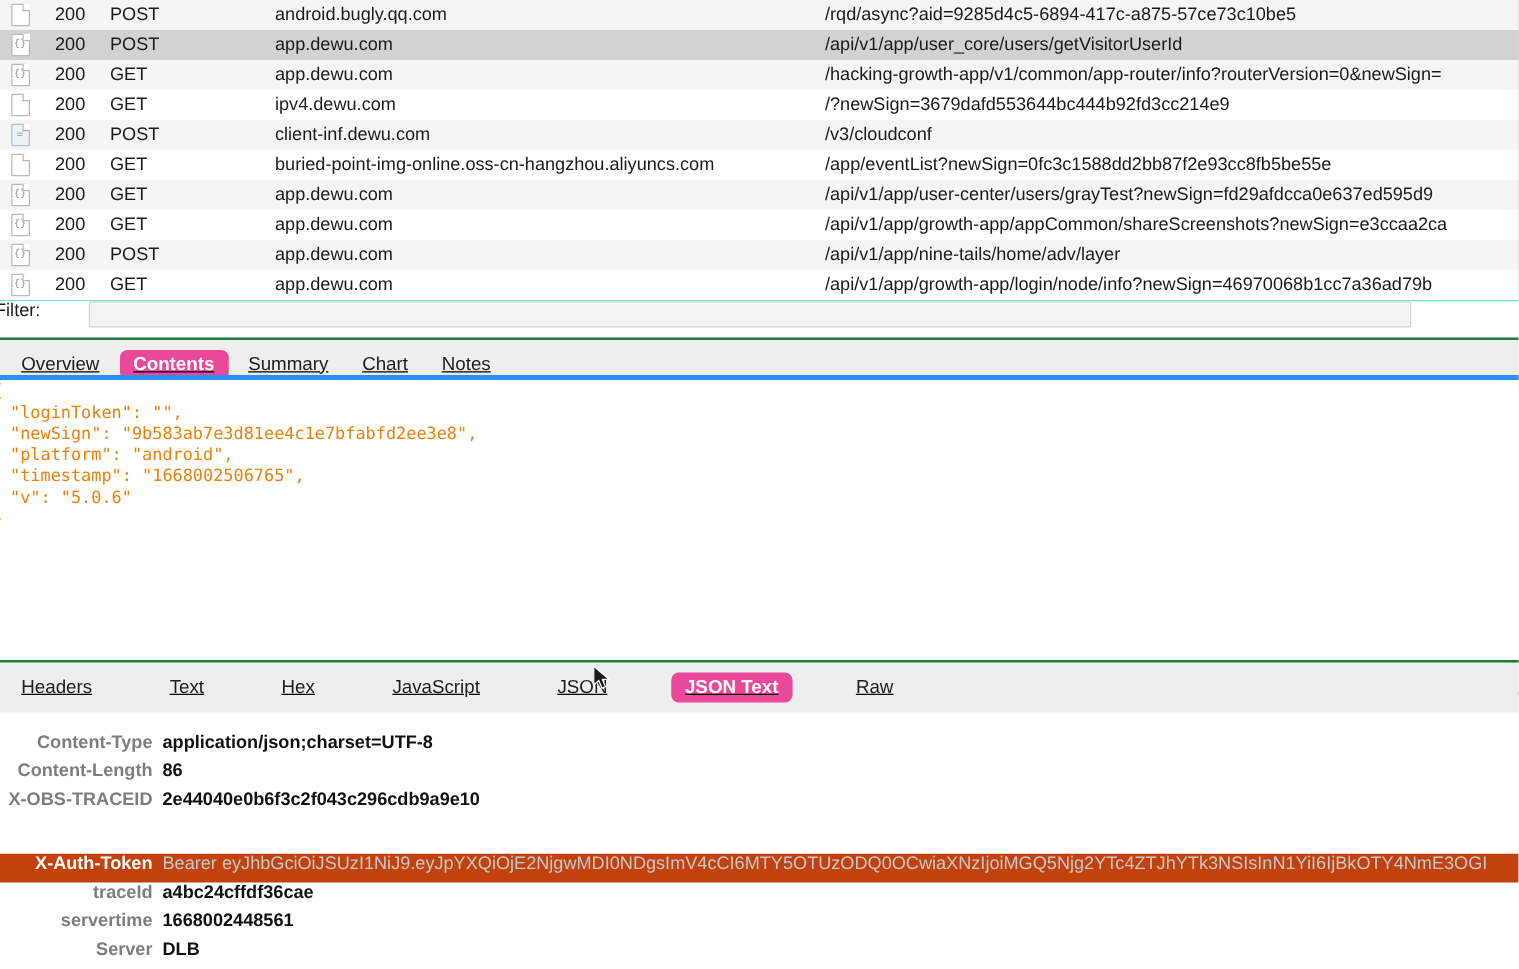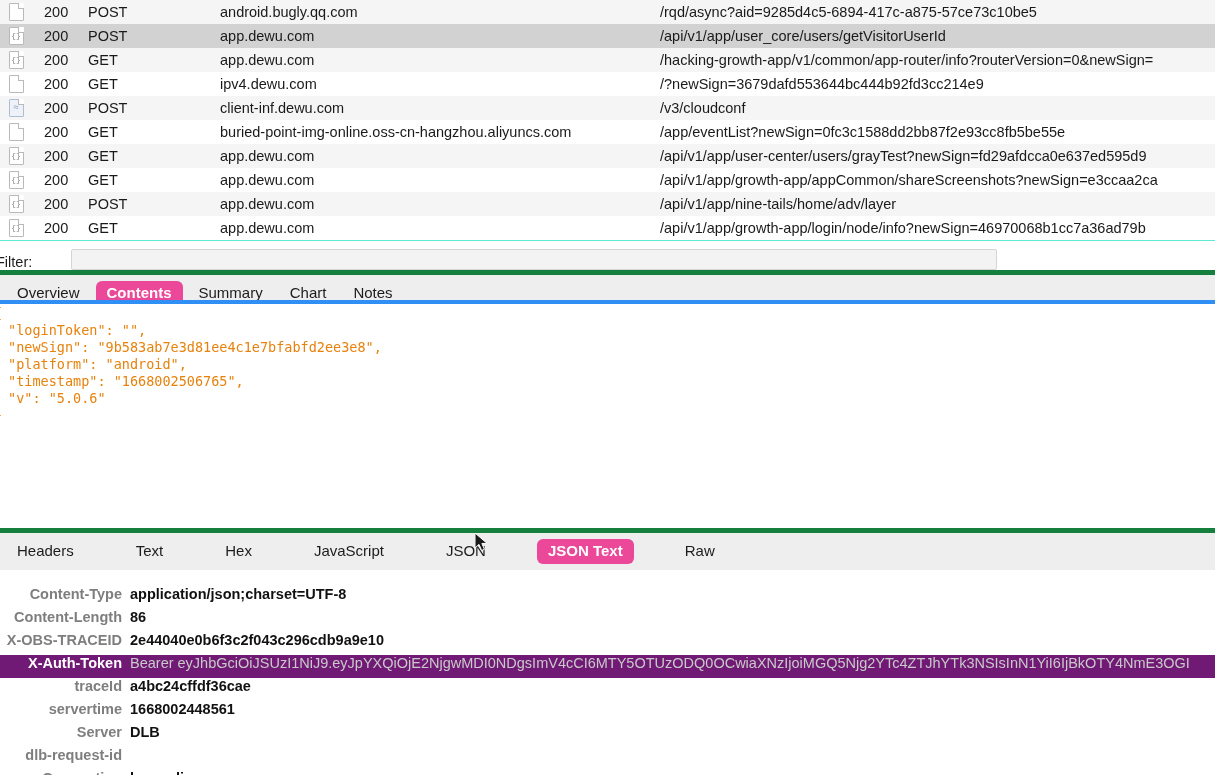--- a/index.html
+++ b/index.html
@@ -57,45 +57,46 @@
   .doc-ico.blank { color: transparent; }
   .doc-ico.img { background: #eef2f8; border-color: #aebdd4; color: #7d93b5; font-size: 9px; }
 
   .cell-status { width: 56px; min-width: 56px; padding-left: 12px; }
   .cell-method { width: 132px; min-width: 132px; }
   .cell-host   { width: 440px; min-width: 440px; overflow: hidden; }
   .cell-path   { flex: 1; overflow: hidden; }
 
   
   .filter-bar {
-    position: absolute; left: 0; top: 241px; width: 997px; height: 29px;
-    background: #ffffff;
-    display: flex; align-items: flex-end; gap: 27px;
+    position: absolute; left: 0; top: 241px; width: 1129px; height: 29px;
+    background: #ffffff;
+    display: flex; align-items: flex-start; gap: 27px;
   }
   .filter-label {
     font-size: 14.5px; color: #1c1c1c;
     margin-left: -4px; width: 48px;
   }
   .filter-input {
     flex: 1; height: 21px; margin-right: 0;
     background: #f3f3f3;
     border: 1px solid #d4d4d4;
     border-radius: 2px;
     font-size: 13px; padding: 0 5px;
     color: #222;
     outline: none;
   }
 
   
   .tabstrip {
     position: absolute; left: 0; width: 1215px; height: 42px;
     background: #eeeeee;
-    border-top: 5px solid #15803d;
+    border-top: 2px solid #15803d;
     display: flex; align-items: center;
     padding-left: 6px;
+    text-decoration: underline;
   }
   .tabstrip.top { top: 270px; }
   .tabstrip.bottom { top: 528px; gap: 35px; }
   .tab {
     font-size: 15px; color: #1c1c1c;
     padding: 3px 11px;
     border-radius: 6px;
     margin-right: 5px;
     line-height: 1.25;
     cursor: default;
@@ -133,21 +134,21 @@
   
   .hdr-pane {
     position: absolute; left: 0; top: 586px; width: 1215px; height: 240px;
     background: #ffffff; overflow: hidden;
   }
   .hdr-row {
     display: flex; align-items: baseline;
     height: 23px;
     white-space: nowrap;
   }
-  .hdr-row.selected { background: #701a75; }
+  .hdr-row.selected { background: #c2410c; margin-top: 28px; }
   .hdr-name {
     width: 122px; min-width: 122px;
     text-align: right;
     font-size: 14.5px;
     color: #7e7e7e;
     font-weight: bold;
     overflow: hidden;
   }
   .hdr-row.selected .hdr-name { color: #ffffff; }
   .hdr-value {

